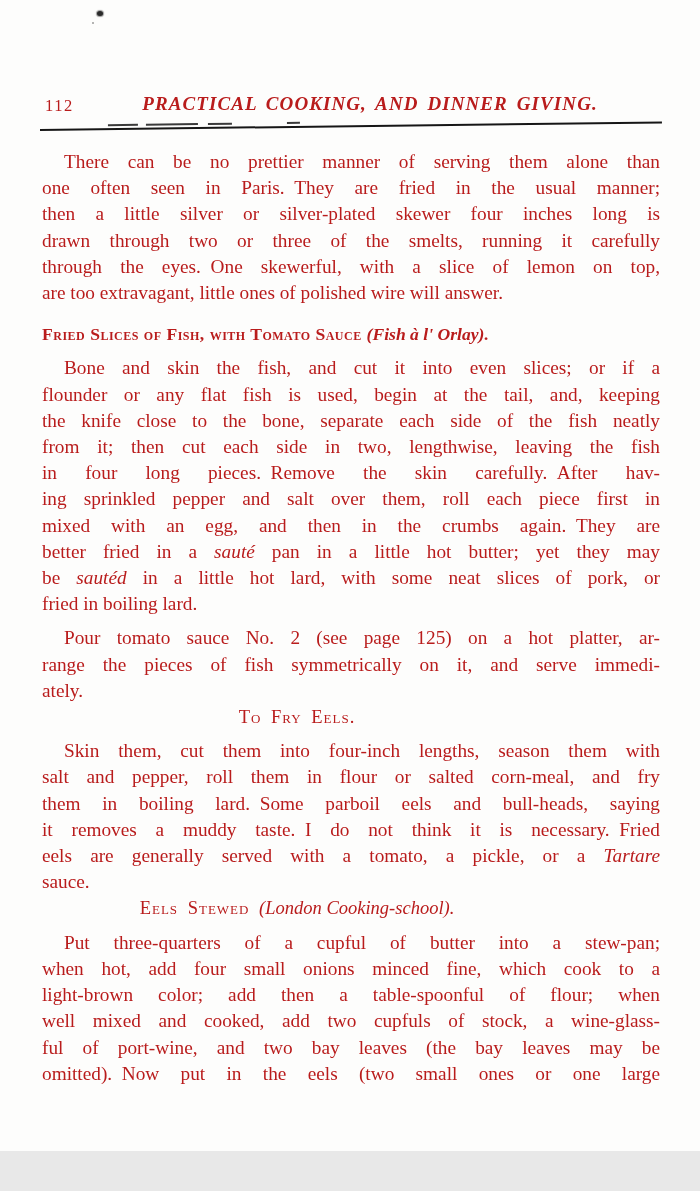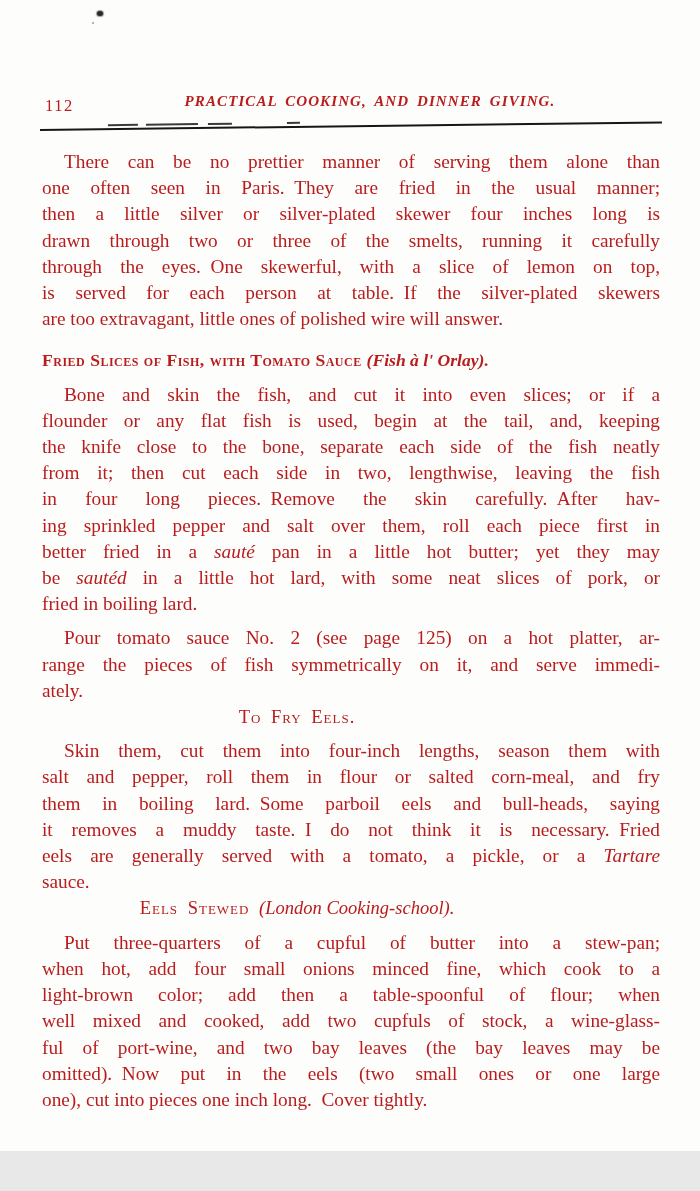--- a/index.html
+++ b/index.html
@@ -15,21 +15,21 @@
   .running-head{
     position:absolute;top:93px;left:42px;width:618px;height:24px;
   }
   .pagenum{
     position:absolute;left:3px;top:3px;
     font-size:16.5px;letter-spacing:1.5px;
   }
   .title{
     display:block;text-align:center;padding-left:38px;
     font-style:italic;font-weight:bold;
-    font-size:15px;letter-spacing:1.1px;word-spacing:3px;
+    font-size:19px;letter-spacing:1.1px;word-spacing:3px;
     white-space:nowrap;
   }
   
   .rule-wrap{
     position:absolute;left:40px;top:127px;width:622px;height:8px;
     transform:rotate(-0.7deg);transform-origin:left center;
   }
   .rule{position:absolute;left:0;top:2px;width:100%;height:2.2px;background:#161616;}
   .dash{position:absolute;height:1.8px;background:#3a3a3a;top:-2px;}
   .dash.d1{left:68px;width:30px;}
@@ -86,33 +86,33 @@
     <div class="rule"></div>
   </div>
 
   <main class="text-block" id="text-block">
       <div class="block para">
         <div class="line"><span>There can be no prettier manner of serving them alone than</span></div>
         <div class="line"><span>one often seen in Paris. They are fried in the usual manner;</span></div>
         <div class="line"><span>then a little silver or silver-plated skewer four inches long is</span></div>
         <div class="line"><span>drawn through two or three of the smelts, running it carefully</span></div>
         <div class="line"><span>through the eyes. One skewerful, with a slice of lemon on top,</span></div>
-        <div class="line"><span>is served for each person at table. If the silver-plated skewers</span></div>
         <div class="line final"><span>are too extravagant, little ones of polished wire will answer.</span></div>
       </div>
       <div class="block heading-fill">
         <div class="line final"><span class="sc">Fried Slices of Fish, with Tomato Sauce </span><span class="i">(Fish à l' Orlay).</span></div>
       </div>
       <div class="block para">
         <div class="line"><span>Bone and skin the fish, and cut it into even slices; or if a</span></div>
         <div class="line"><span>flounder or any flat fish is used, begin at the tail, and, keeping</span></div>
         <div class="line"><span>the knife close to the bone, separate each side of the fish neatly</span></div>
         <div class="line"><span>from it; then cut each side in two, lengthwise, leaving the fish</span></div>
         <div class="line"><span>in four long pieces. Remove the skin carefully. After hav-</span></div>
         <div class="line"><span>ing sprinkled pepper and salt over them, roll each piece first in</span></div>
+        <div class="line"><span>mixed with an egg, and then in the crumbs again. They are</span></div>
         <div class="line"><span>better fried in a </span><span class="i">sauté</span><span> pan in a little hot butter; yet they may</span></div>
         <div class="line"><span>be </span><span class="i">sautéd</span><span> in a little hot lard, with some neat slices of pork, or</span></div>
         <div class="line final"><span>fried in boiling lard.</span></div>
       </div>
       <div class="block para">
         <div class="line"><span>Pour tomato sauce No. 2 (see page 125) on a hot platter, ar-</span></div>
         <div class="line"><span>range the pieces of fish symmetrically on it, and serve immedi-</span></div>
         <div class="line final"><span>ately.</span></div>
       </div>
       <div class="block heading-center">
@@ -129,17 +129,16 @@
       <div class="block heading-center">
         <div class="line final"><span class="sc">Eels Stewed </span><span class="i">(London Cooking-school).</span></div>
       </div>
       <div class="block para">
         <div class="line"><span>Put three-quarters of a cupful of butter into a stew-pan;</span></div>
         <div class="line"><span>when hot, add four small onions minced fine, which cook to a</span></div>
         <div class="line"><span>light-brown color; add then a table-spoonful of flour; when</span></div>
         <div class="line"><span>well mixed and cooked, add two cupfuls of stock, a wine-glass-</span></div>
         <div class="line"><span>ful of port-wine, and two bay leaves (the bay leaves may be</span></div>
         <div class="line"><span>omitted). Now put in the eels (two small ones or one large</span></div>
-        <div class="line final"><span>one), cut into pieces one inch long. Cover tightly.</span></div>
       </div>
     </main>
 
 </div>
 
 </body></html>

